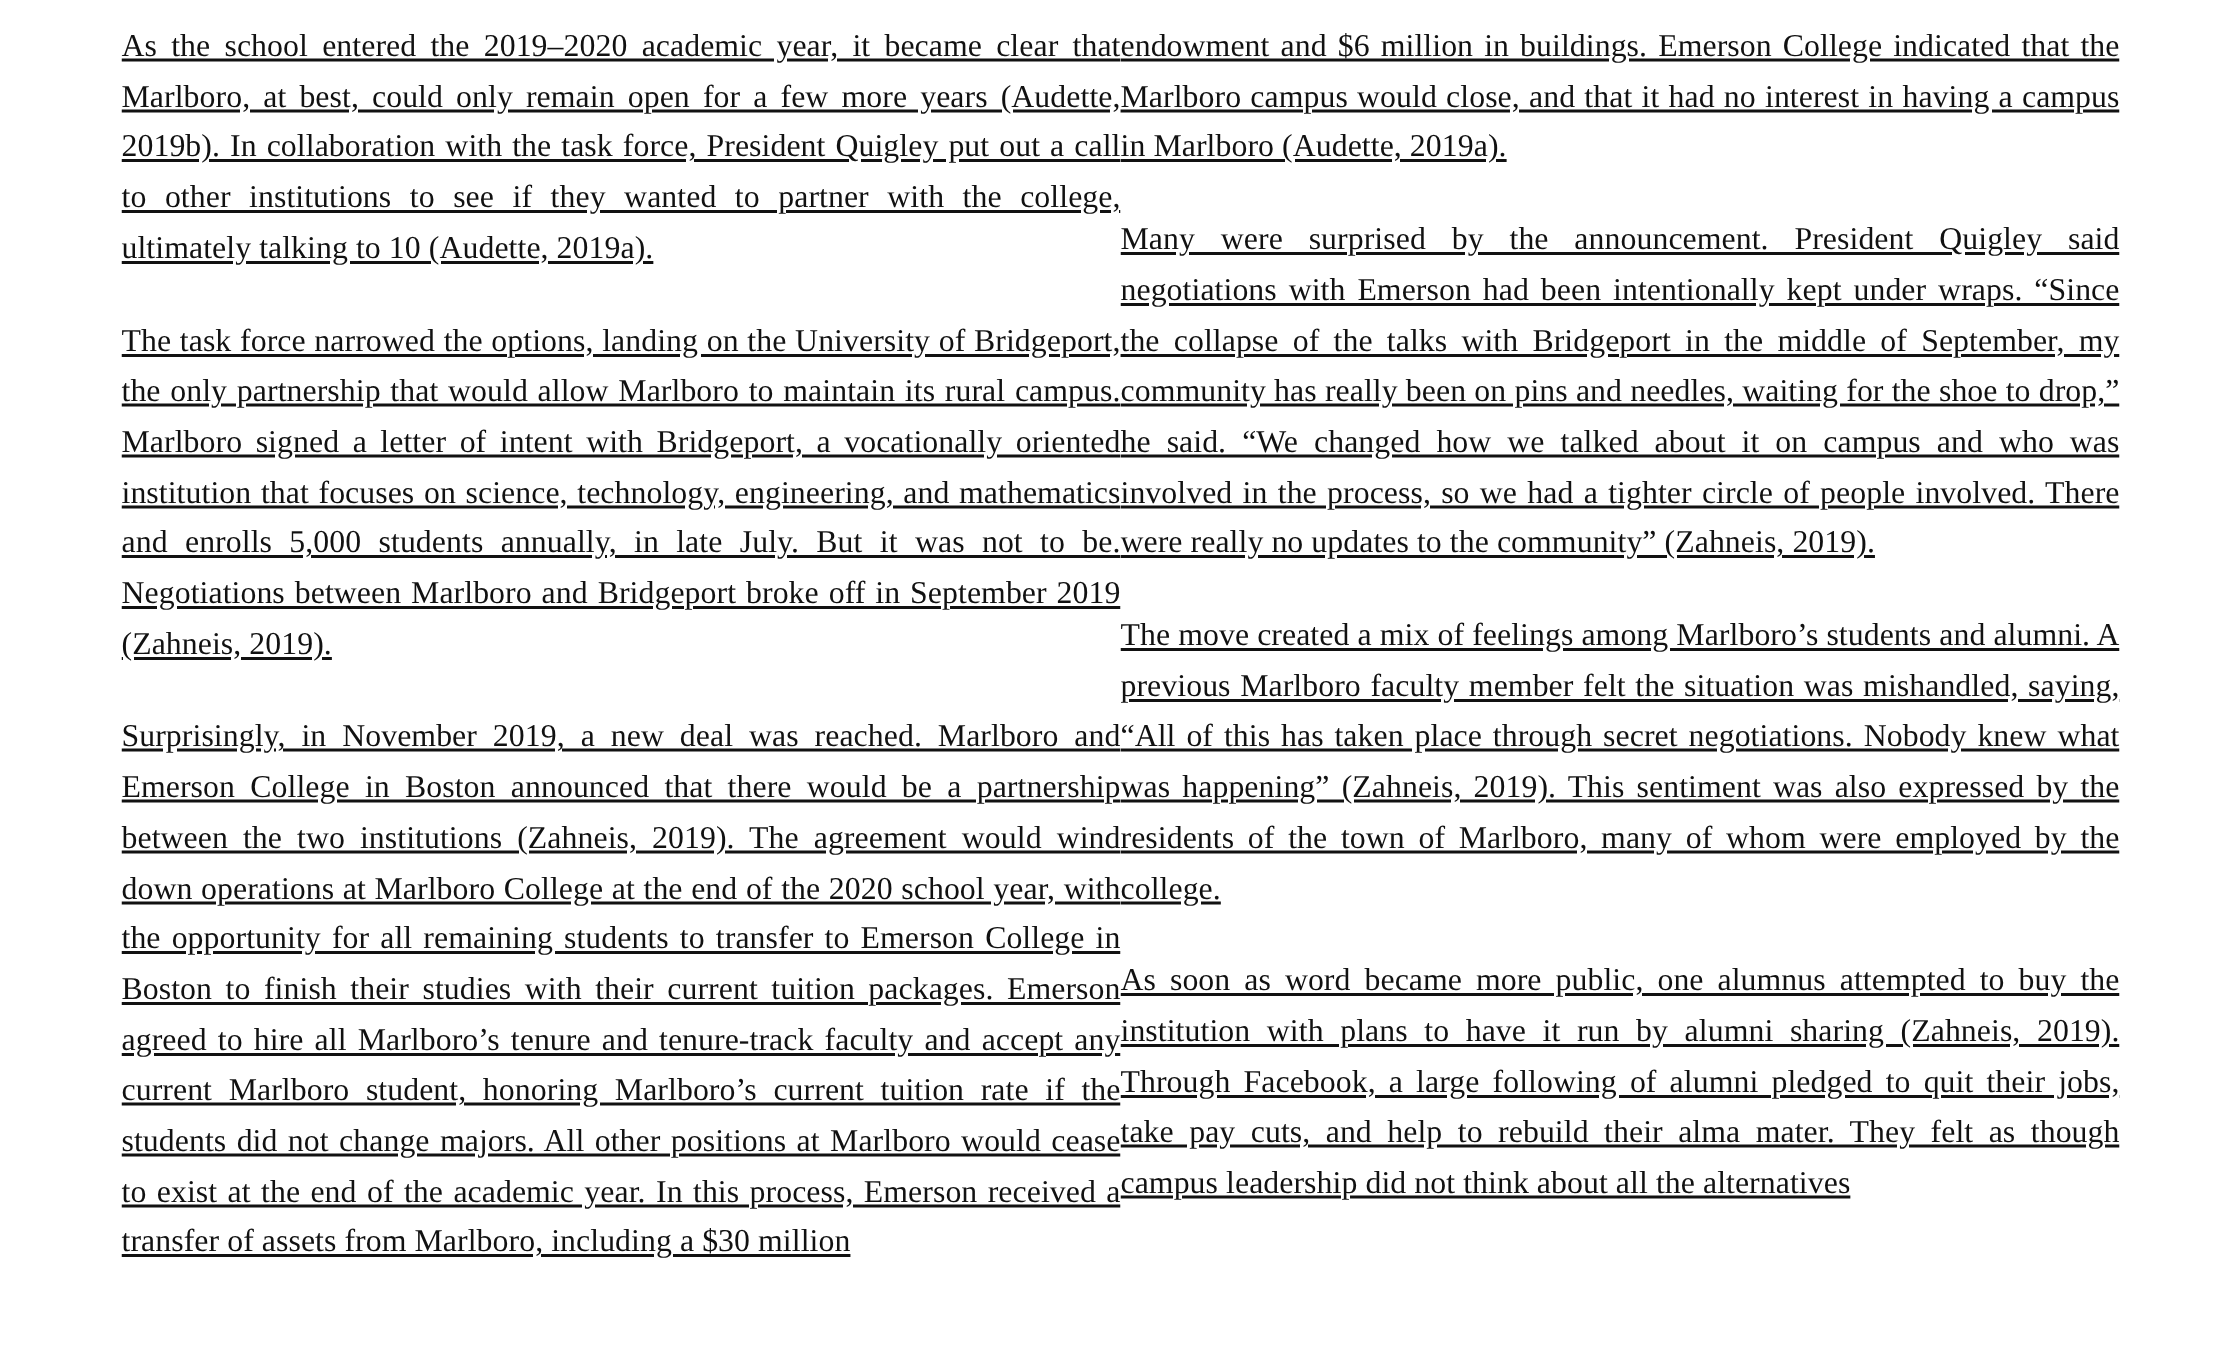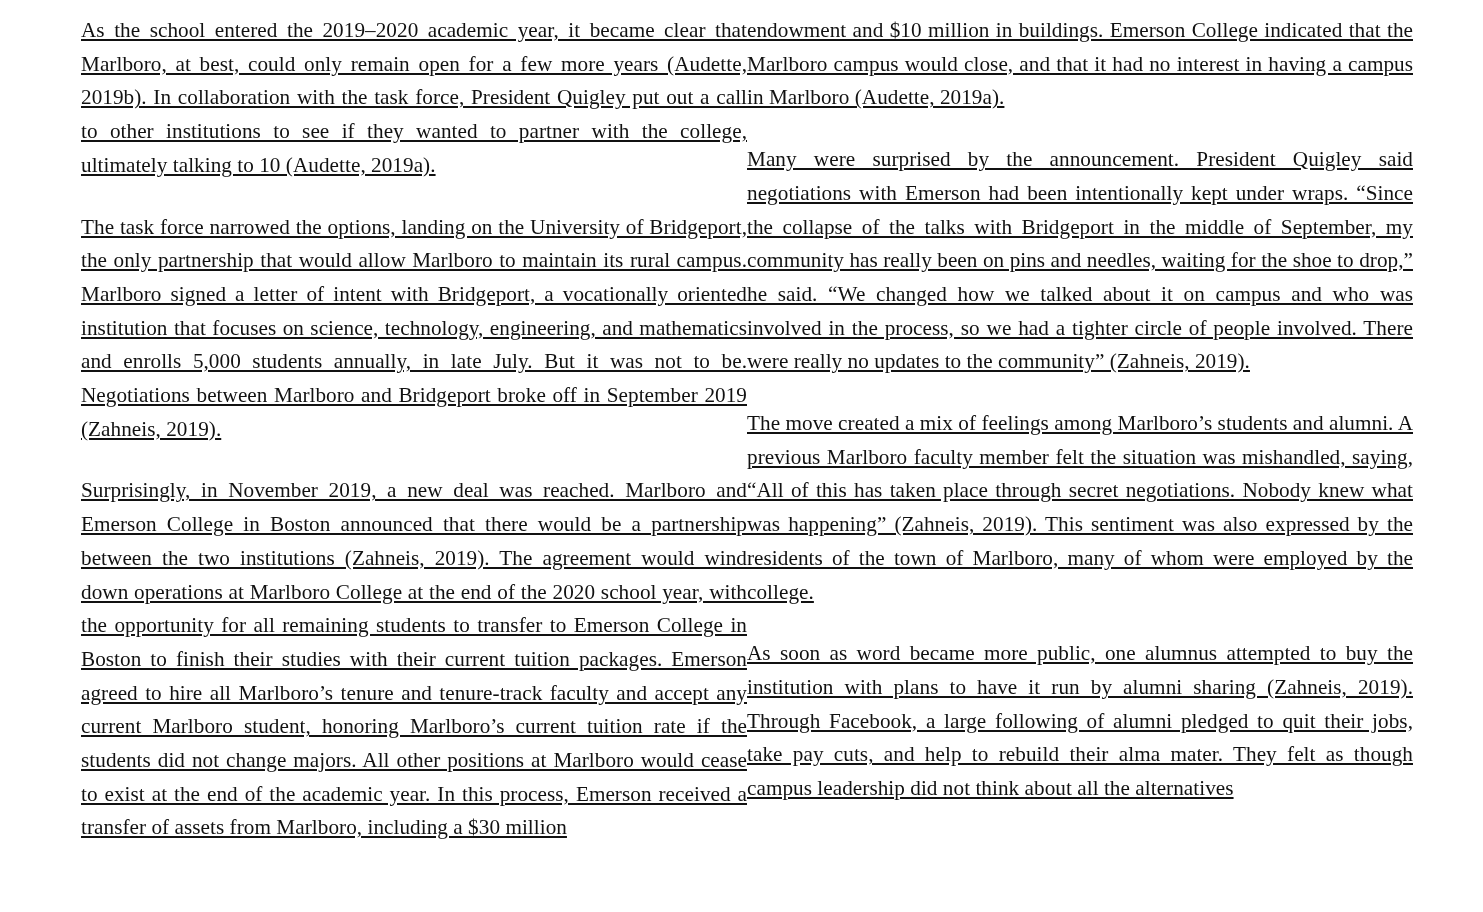--- a/index.html
+++ b/index.html
@@ -66,20 +66,20 @@
 <div class="page">
   <div class="columns">
 
     <div class="column left">
       <p class="para">As the school entered the 2019–2020 academic year, it became clear that Marlboro, at best, could only remain open for a few more years (Audette, 2019b). In collaboration with the task force, President Quigley put out a call to other institutions to see if they wanted to partner with the college, ultimately talking to 10 (Audette, 2019a).</p>
       <p class="para">The task force narrowed the options, landing on the University of Bridgeport, the only partnership that would allow Marlboro to maintain its rural campus. Marlboro signed a letter of intent with Bridgeport, a vocationally oriented institution that focuses on science, technology, engineering, and mathematics and enrolls 5,000 students annually, in late July. But it was not to be. Negotiations between Marlboro and Bridgeport broke off in September 2019 (Zahneis, 2019).</p>
       <p class="para">Surprisingly, in November 2019, a new deal was reached. Marlboro and Emerson College in Boston announced that there would be a partnership between the two institutions (Zahneis, 2019). The agreement would wind down operations at Marlboro College at the end of the 2020 school year, with the opportunity for all remaining students to transfer to Emerson College in Boston to finish their studies with their current tuition packages. Emerson agreed to hire all Marlboro’s tenure and tenure-track faculty and accept any current Marlboro student, honoring Marlboro’s current tuition rate if the students did not change majors. All other positions at Marlboro would cease to exist at the end of the academic year. In this process, Emerson received a transfer of assets from Marlboro, including a $30 million</p>
     </div>
 
     <div class="column right">
-      <p class="para">endowment and $10 million in buildings. Emerson College indicated that the Marlboro campus would close, and that it had no interest in having a campus in Marlboro (Audette, 2019a).</p>
+      <p class="para">endowment and $6 million in buildings. Emerson College indicated that the Marlboro campus would close, and that it had no interest in having a campus in Marlboro (Audette, 2019a).</p>
       <p class="para">Many were surprised by the announcement. President Quigley said negotiations with Emerson had been intentionally kept under wraps. “Since the collapse of the talks with Bridgeport in the middle of September, my community has really been on pins and needles, waiting for the shoe to drop,” he said. “We changed how we talked about it on campus and who was involved in the process, so we had a tighter circle of people involved. There were really no updates to the community” (Zahneis, 2019).</p>
       <p class="para">The move created a mix of feelings among Marlboro’s students and alumni. A previous Marlboro faculty member felt the situation was mishandled, saying, “All of this has taken place through secret negotiations. Nobody knew what was happening” (Zahneis, 2019). This sentiment was also expressed by the residents of the town of Marlboro, many of whom were employed by the college.</p>
       <p class="para">As soon as word became more public, one alumnus attempted to buy the institution with plans to have it run by alumni sharing (Zahneis, 2019). Through Facebook, a large following of alumni pledged to quit their jobs, take pay cuts, and help to rebuild their alma mater. They felt as though campus leadership did not think about all the alternatives</p>
     </div>
 
   </div>
 </div>
 
 </body></html>

